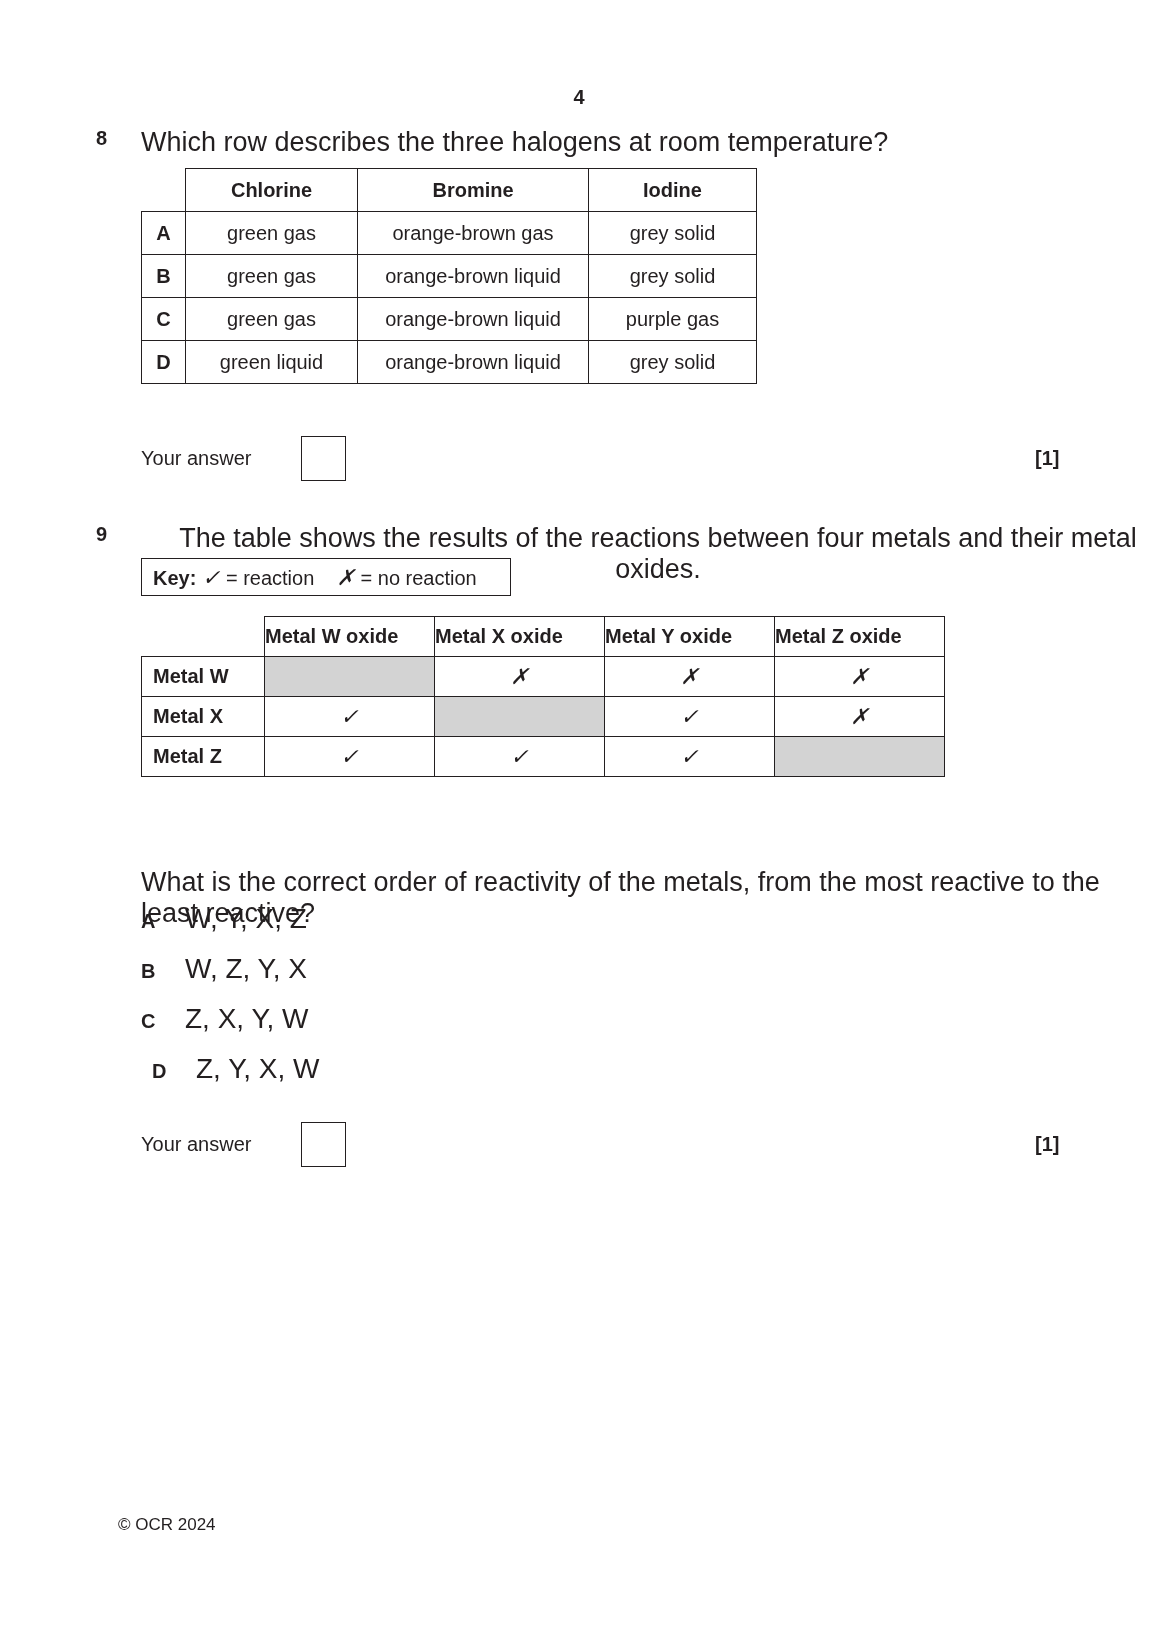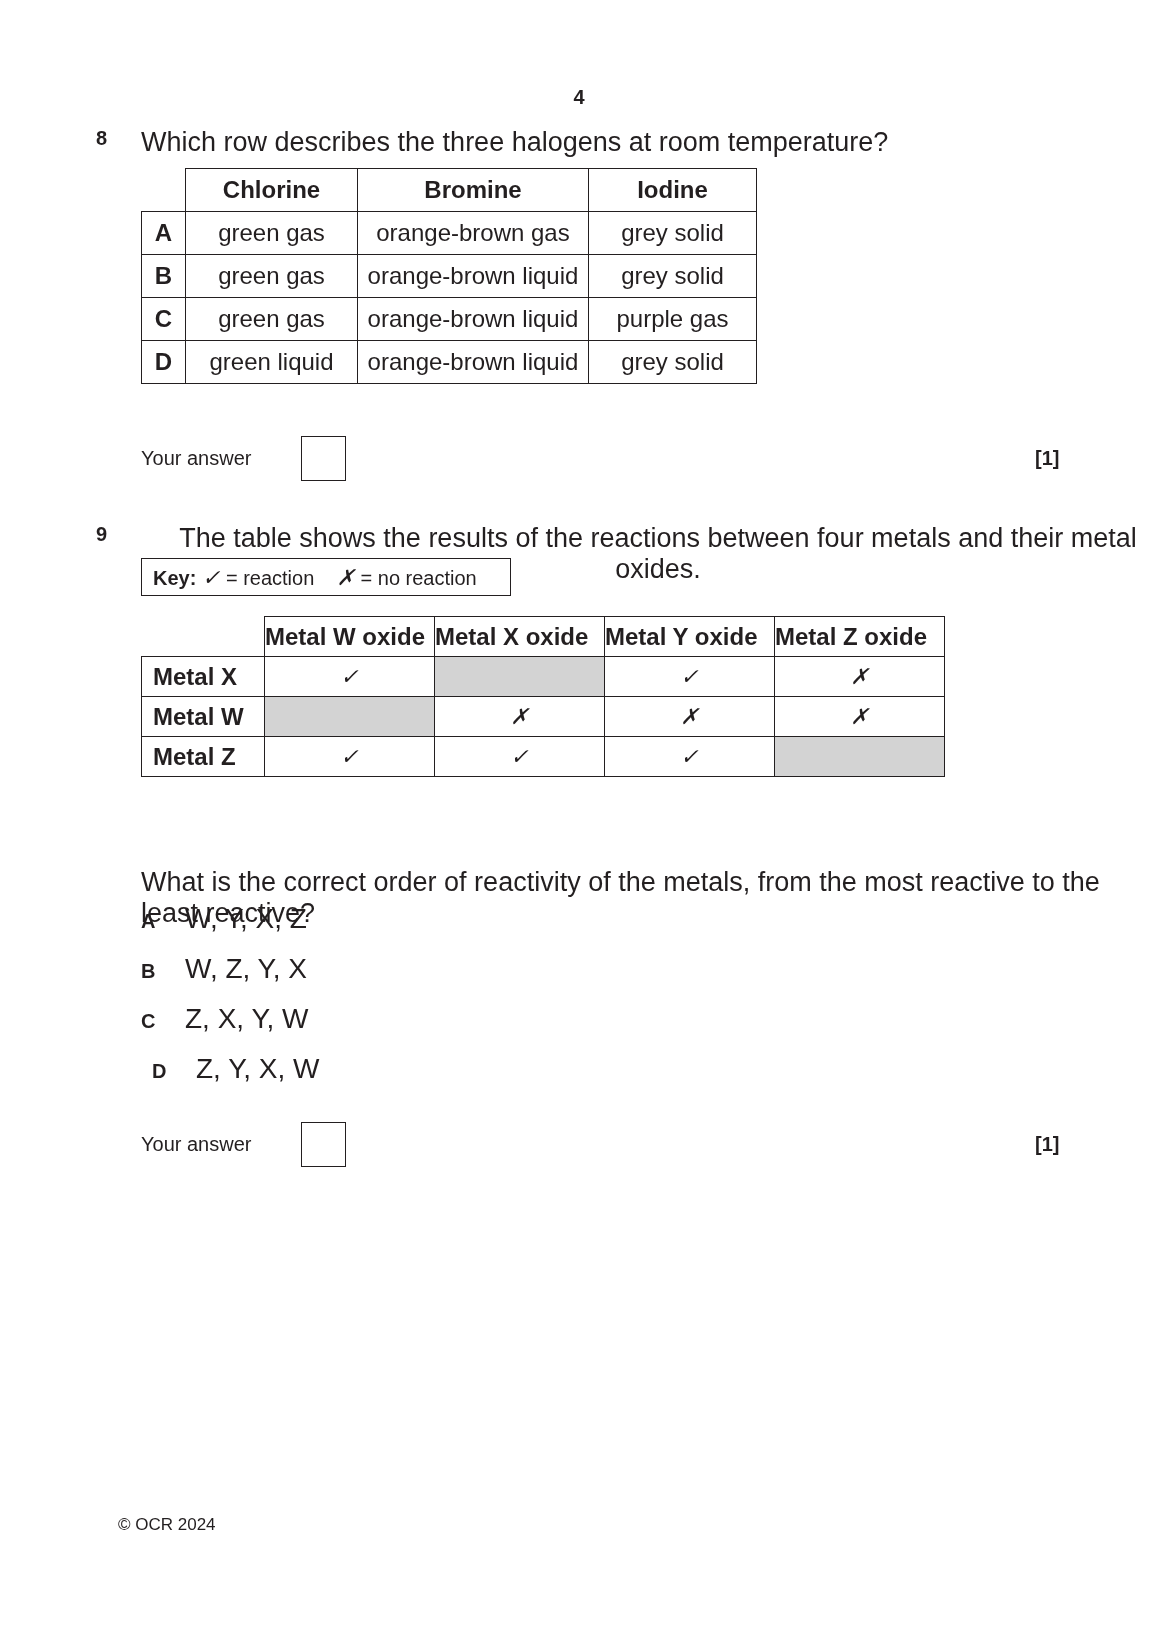--- a/index.html
+++ b/index.html
@@ -6,21 +6,21 @@
   body {
     width: 1158px; height: 1638px; position: relative; overflow: hidden;
     font-family: "Liberation Sans", sans-serif; color: #231f20;
   }
   .abs { position: absolute; }
   .page-number { left: 0; width: 1158px; top: 86px; text-align: center; font-weight: bold; font-size: 20px; }
   .qnum { font-weight: bold; font-size: 20px; }
   .qtext { font-size: 27px; }
 
   table { border-collapse: collapse; position: absolute; }
-  td, th { border: 1.5px solid #231f20; padding: 0; text-align: center; font-size: 24px; }
+  td, th { border: 1.5px solid #231f20; padding: 0; text-align: center; font-size: 20px; }
   th { font-weight: bold; }
 
   
   #halogen-table { left: 141px; top: 168px; }
   #halogen-table th, #halogen-table td { height: 42px; }
   #halogen-table .c0 { width: 43px; font-weight: bold; }
   #halogen-table .c1 { width: 171px; }
   #halogen-table .c2 { width: 230px; }
   #halogen-table .c3 { width: 167px; }
   #halogen-table .empty { border-top: none; border-left: none; }
@@ -108,31 +108,31 @@
 <table id="metals-table">
   <tbody>
       <tr>
     <th class="rowhead empty"></th>
     <th class="col">Metal W oxide</th>
     <th class="col">Metal X oxide</th>
     <th class="col">Metal Y oxide</th>
     <th class="col">Metal Z oxide</th>
   </tr>
   <tr>
+    <td class="rowhead">Metal W</td>
+    <td class="col shaded"></td>
+    <td class="col mark">✗</td>
+    <td class="col mark">✗</td>
+    <td class="col mark">✗</td>
+  </tr>
+  <tr>
     <td class="rowhead">Metal X</td>
     <td class="col mark">✓</td>
     <td class="col shaded"></td>
     <td class="col mark">✓</td>
-    <td class="col mark">✗</td>
-  </tr>
-  <tr>
-    <td class="rowhead">Metal W</td>
-    <td class="col shaded"></td>
-    <td class="col mark">✗</td>
-    <td class="col mark">✗</td>
     <td class="col mark">✗</td>
   </tr>
   <tr>
     <td class="rowhead">Metal Z</td>
     <td class="col mark">✓</td>
     <td class="col mark">✓</td>
     <td class="col mark">✓</td>
     <td class="col shaded"></td>
   </tr>
 </tbody>

